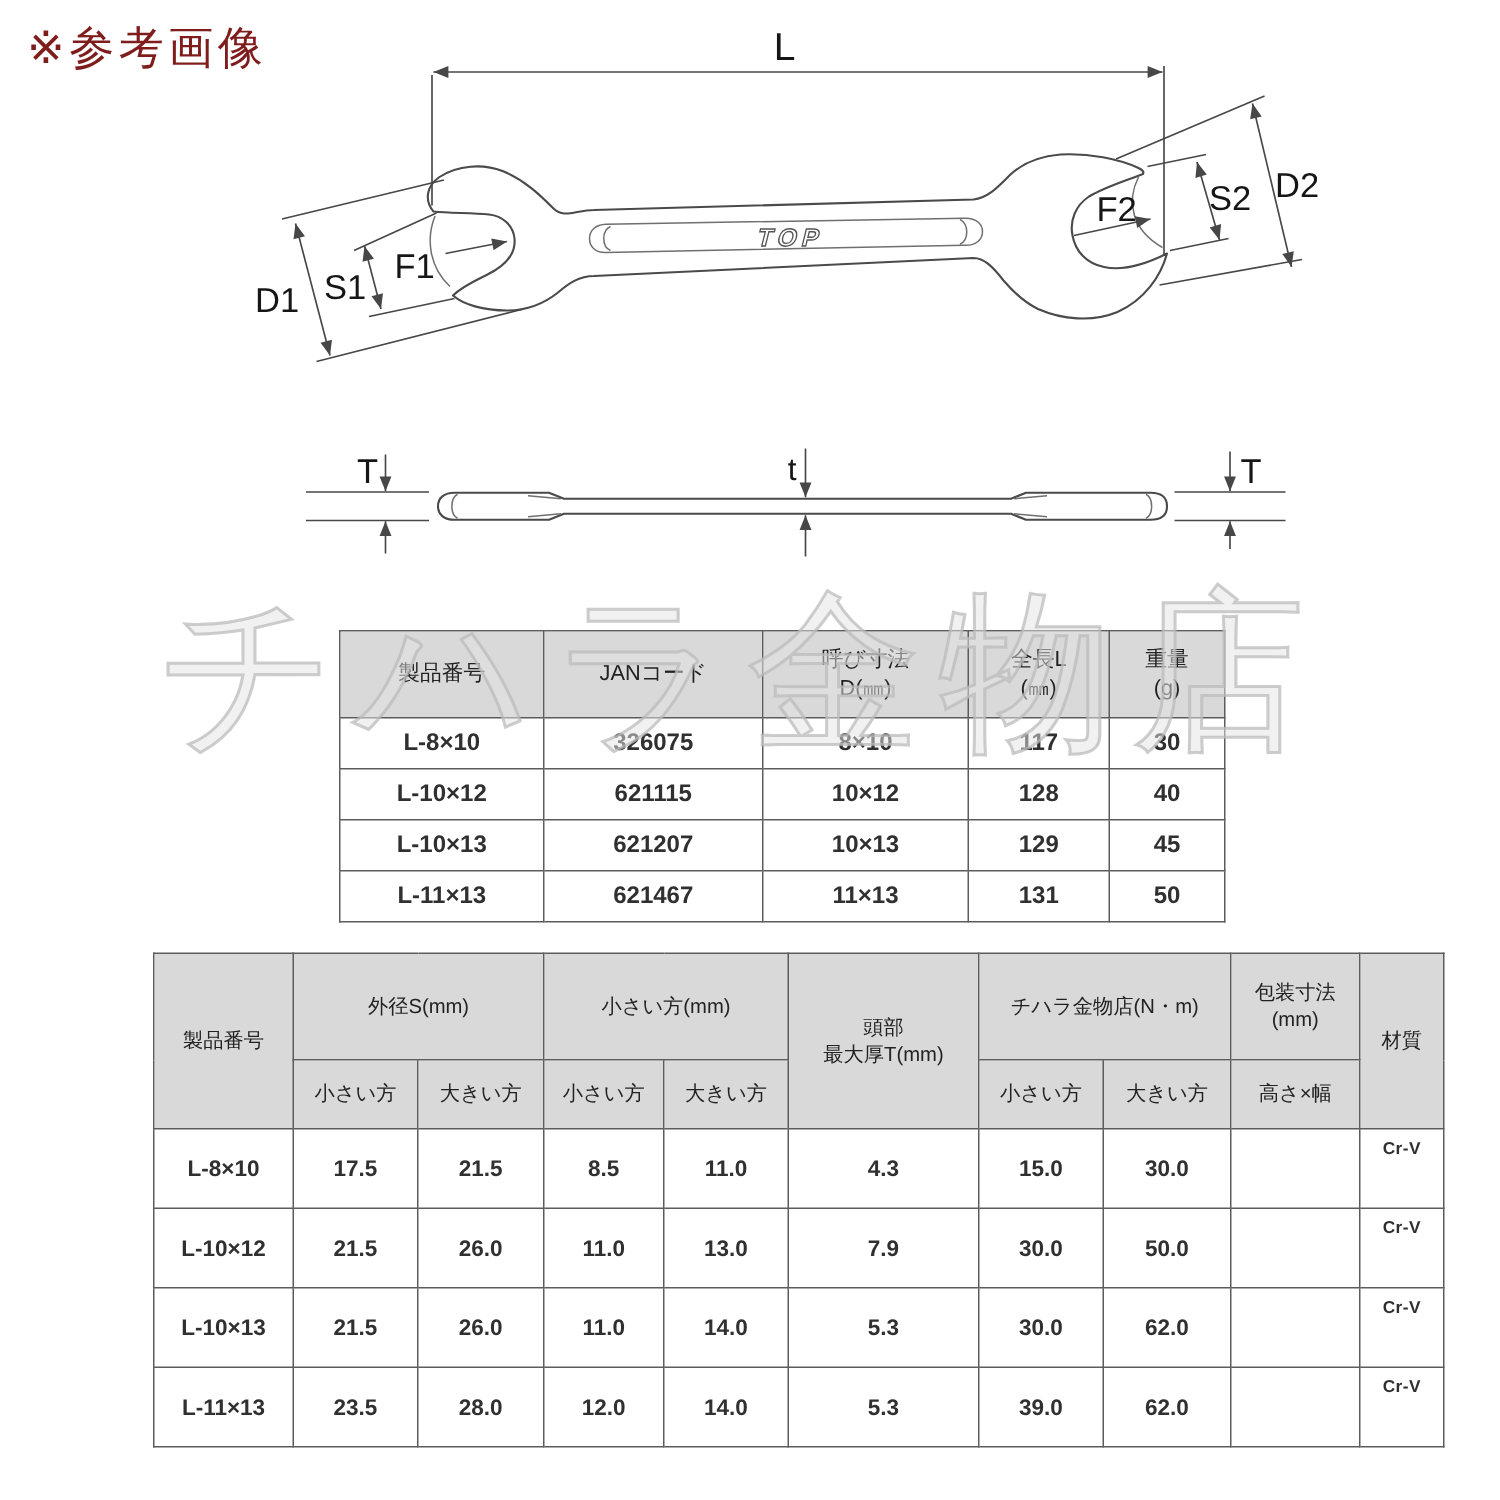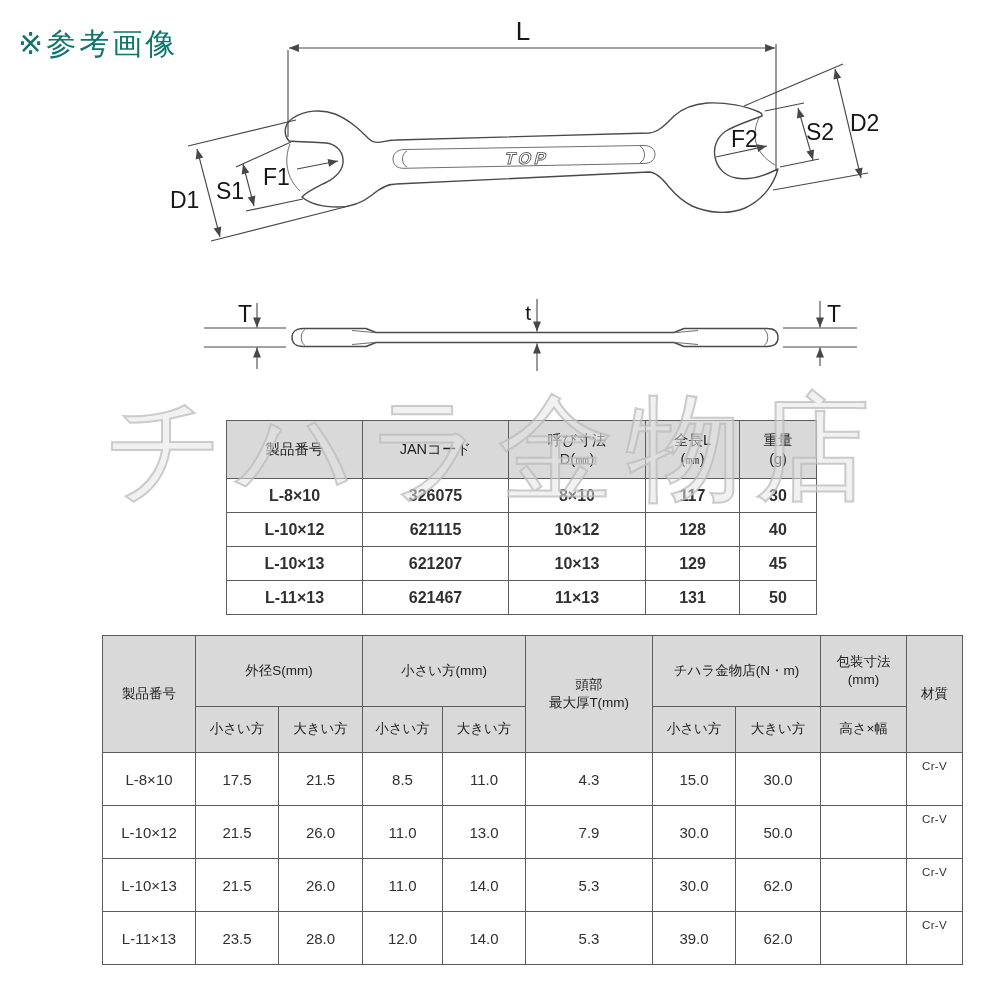--- a/index.html
+++ b/index.html
@@ -1,38 +1,38 @@
 <!DOCTYPE html>
 <html><head>
 <meta charset="utf-8">
 <style>
   html,body{margin:0;padding:0}
   body{
     width:1000px;height:1000px;position:relative;overflow:hidden;background:#ffffff;
     font-family:"Liberation Sans","DejaVu Sans",sans-serif;color:#2b2b2b;
   }
-  .title{position:absolute;left:18px;top:24px;font-size:30px;font-weight:500;letter-spacing:3px;color:#0f766e;z-index:2}
+  .title{position:absolute;left:18px;top:12px;font-size:30px;font-weight:500;letter-spacing:3px;color:#7f1d1d;z-index:2}
   svg.diagram{position:absolute;left:0;top:0;z-index:1}
   .wrench{fill:#ffffff;stroke:#4a4a4a;stroke-width:1.4;stroke-linejoin:round}
   .dline{stroke:#474747;stroke-width:1.1;fill:none}
   .thin{stroke:#6f6f6f;stroke-width:1;fill:none}
   .dimtext{font-size:23px;fill:#161616}
   .big{font-size:26px}
   .logo-text{font-size:16.5px;font-weight:700;letter-spacing:3.5px;fill:#ffffff;stroke:#555555;stroke-width:0.9}
 
   table{border-collapse:collapse;table-layout:fixed;position:absolute;background:#fff;z-index:3}
   th,td{border:1px solid #5c5c5c;text-align:center;vertical-align:middle;padding:0;overflow:hidden}
   .t1{left:226px;top:420px;width:590px}
   .t1 th{background:#d9d9d9;font-weight:400;font-size:14.5px;line-height:1.3;height:57px;color:#222}
   .t1 td{font-size:16px;font-weight:600;height:33px;color:#303030}
   .t2{left:102px;top:635px;width:860px}
   .t2 th{background:#d9d9d9;font-weight:400;font-size:13.5px;line-height:1.35;color:#222}
   .t2 .gr{height:70px}
   .t2 .sub{height:45px}
-  .t2 td{font-size:15px;font-weight:400;height:45px;color:#303030}
+  .t2 td{font-size:15px;font-weight:700;height:45px;color:#303030}
   .t2 td.mat{vertical-align:top;padding-top:7px;font-size:11.5px;letter-spacing:0.3px}
 
   .watermark{
     position:absolute;left:106px;top:390px;z-index:6;pointer-events:none;white-space:nowrap;
     font-size:116px;line-height:1;letter-spacing:12px;font-weight:400;
     color:rgba(228,228,228,0.5);-webkit-text-stroke:2px rgba(186,186,186,0.72);
   }
 </style>
 </head>
 <body>

